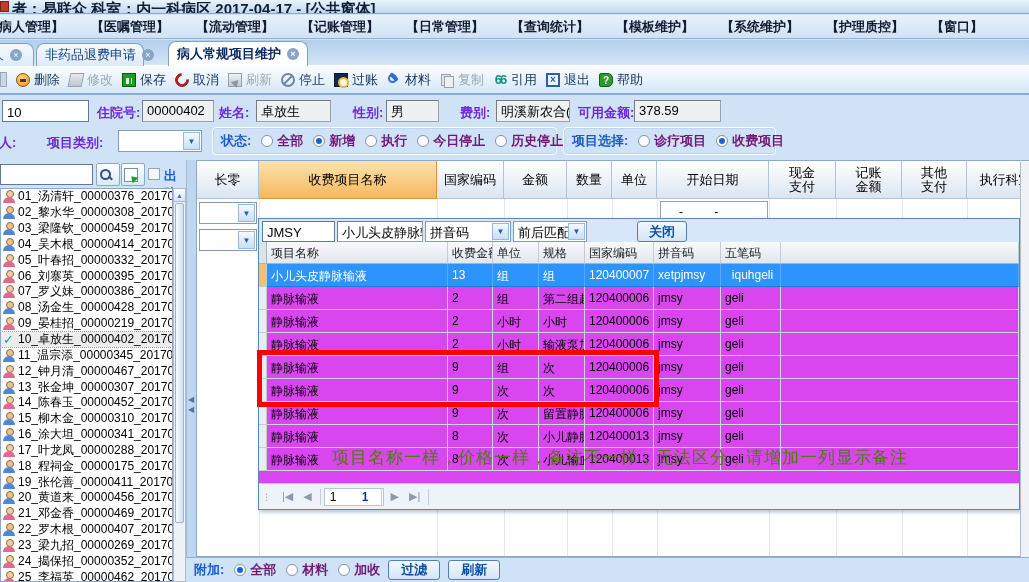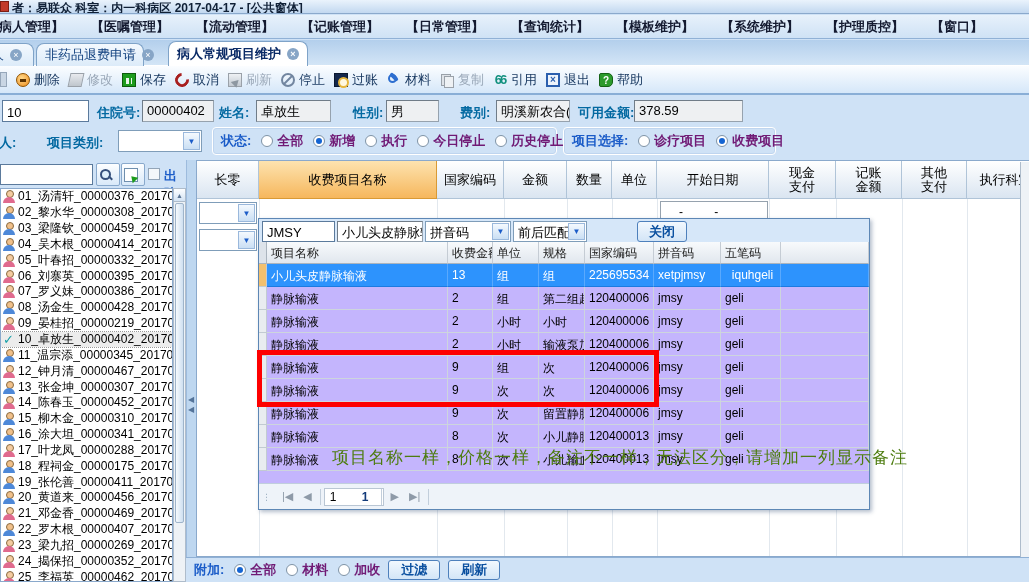--- a/index.html
+++ b/index.html
@@ -4,21 +4,21 @@
 <style>
   * { margin:0; padding:0; box-sizing:border-box; }
   html,body { background:#9db8d6; }
   body { font-family:"Liberation Sans","DejaVu Sans",sans-serif; }
   #screen { position:relative; width:1029px; height:582px; overflow:hidden;
             background:#cfe2f6; font-size:12px; color:#000; }
 
   
   #titlebar { position:absolute; left:0; top:0; width:1029px; height:14px;
     background:linear-gradient(#eaf3fc,#c2d8f0); border-bottom:1px solid #8aa9cc;
-    font-size:12px; font-weight:bold; color:#102036; white-space:nowrap; overflow:hidden; }
+    font-size:15px; font-weight:bold; color:#102036; white-space:nowrap; overflow:hidden; }
   #titlebar .txt { position:absolute; left:12px; top:0px; }
   #titlebar .appico { position:absolute; left:0; top:1px; width:9px; height:11px; background:#c23a2a; border:1px solid #7d1f14; }
 
   
   #menubar { position:absolute; left:0; top:15px; width:1029px; height:24px;
     background:linear-gradient(#e7f1fb,#cfe2f5); border-bottom:1px solid #90b1d6;
     display:flex; align-items:center; }
   #menubar .mi { font-size:13px; font-weight:600; color:#141a30; margin-right:27px; white-space:nowrap; cursor:default; }
   #menubar .mi:first-child { margin-left:-14px; }
 
@@ -66,21 +66,21 @@
   .ico.exit::after { content:"×"; }
   .ico.help { background:#2d9b2d; border:1px solid #156315; color:#fff; font-size:10px; font-weight:bold; line-height:13px; text-align:center; border-radius:2px 5px 5px 2px; }
   .ico.help::after { content:"?"; }
   .ico.mag { }
   .ico.mag::before { content:""; position:absolute; left:1px; top:1px; width:7px; height:7px; border:2px solid #35507c; border-radius:50%; background:#dff0fb; }
   .ico.mag::after { content:""; position:absolute; left:9px; top:9px; width:5px; height:2px; background:#35507c; transform:rotate(45deg); }
   .ico.goarrow { background:#fff; border:1px solid #6f8fae; }
   .ico.goarrow::after { content:""; position:absolute; left:3px; top:3px; border:4px solid transparent; border-bottom:6px solid #1d9c1d; transform:rotate(-45deg); }
 
   
-  .bluelabel { position:absolute; font-size:13px; font-weight:bold; color:#0369a1; white-space:nowrap; }
+  .bluelabel { position:absolute; font-size:13px; font-weight:bold; color:#6d28d9; white-space:nowrap; }
   .sunkbox { position:absolute; height:22px; background:#eef0f2; border:1px solid #96a2ae;
     border-top-color:#707c88; border-left-color:#707c88; font-size:13px; color:#000;
     padding:2px 3px 0 4px; white-space:nowrap; overflow:hidden; }
   .whiteinput { position:absolute; height:22px; background:#fff; border:1px solid #5b7a9c;
     font-size:13px; padding:2px 3px 0 4px; }
   .combo { position:absolute; height:22px; background:#fff; border:1px solid #7f9db9; }
   .combo .arrowbtn { position:absolute; right:1px; top:1px; bottom:1px; width:17px;
     background:linear-gradient(#f4f9fe,#cadff4); border:1px solid #9ab8dc;
     font-size:8px; color:#1b5cc8; display:flex; align-items:center; justify-content:center; }
   .combo .val { position:absolute; left:4px; top:2px; font-size:13px; white-space:nowrap; }
@@ -128,21 +128,21 @@
   #mghead { position:absolute; left:0; top:0; height:38px; width:100%; display:flex; }
   .mgh { height:38px; border-right:1px solid #b0c4d8; border-bottom:1px solid #b0c4d8;
     background:linear-gradient(#ffffff,#dae5f1); display:flex; align-items:center; justify-content:center;
     font-size:13px; color:#000; white-space:pre-line; text-align:center; line-height:14px; flex:none; }
   .mgh.highlight { background:linear-gradient(#fde3af,#f6b75d); border-right-color:#d99a35; border-bottom-color:#d99a35; }
   .mgcol-line { position:absolute; top:38px; bottom:0; width:1px; background:#e2e8ee; }
   #mg-date { position:absolute; left:463px; top:40px; width:108px; height:22px; background:#fff; border:1px solid #96a2ae; font-size:12px; padding:3px 0 0 18px; letter-spacing:14px; }
   .mgcombo { position:absolute; left:2px; width:58px; height:22px; }
 
   
-  #popup { position:absolute; left:258px; top:218px; width:612px; height:292px; background:#c4b5fd;
+  #popup { position:absolute; left:258px; top:218px; width:762px; height:292px; background:#d946ef;
     border:1px solid #5d87b5; box-shadow:2px 2px 4px rgba(40,70,110,.35); }
   #popsearch { position:absolute; left:0; top:0; width:100%; height:25px; background:#d6e7f9; border-bottom:1px solid #a9c4e2; }
   #pop-close { position:absolute; left:378px; top:2px; width:50px; height:21px; background:linear-gradient(#f2f8fe,#d3e5f7);
     border:1px solid #4e80bc; border-radius:3px; font-size:13px; font-weight:bold; color:#0b50a0; text-align:center; line-height:19px; }
   #popgrid { position:absolute; left:0; top:23px; width:100%; bottom:26px; overflow:hidden; }
   #pophead { display:flex; height:22px; }
   .pph { background:linear-gradient(#f8fafc,#e1e7ee); border-right:1px solid #c5ccd4; border-bottom:1px solid #aab4be;
     font-size:12px; color:#222; padding:3px 0 0 4px; white-space:nowrap; overflow:hidden; flex:none; }
   .ppr { display:flex; height:23px; }
   .ppc { border-right:1px solid #cdd5dd; border-bottom:1px solid #cdd5dd; font-size:12px;
@@ -263,21 +263,21 @@
   <input class="whiteinput" style="left: 2px; top: 100px; width: 87px;" id="code-input" value="10">
   <span class="bluelabel" style="left:97px;top:104px;">住院号:</span>
   <div class="sunkbox" style="left:142px;top:100px;width:72px;">00000402</div>
   <span class="bluelabel" style="left:219px;top:104px;">姓名:</span>
   <div class="sunkbox" style="left:256px;top:100px;width:75px;">卓放生</div>
   <span class="bluelabel" style="left:353px;top:104px;">性别:</span>
   <div class="sunkbox" style="left:386px;top:100px;width:53px;">男</div>
   <span class="bluelabel" style="left:460px;top:104px;">费别:</span>
   <div class="sunkbox" style="left:496px;top:100px;width:74px;">明溪新农合(</div>
   <span class="bluelabel" style="left:578px;top:104px;">可用金额:</span>
-  <div class="sunkbox" style="left:634px;top:100px;width:109px;">378.59</div>
+  <div class="sunkbox" style="left:634px;top:100px;width:87px;">378.59</div>
 
   <span class="bluelabel" style="left:-14px;top:134px;">病人:</span>
   <span class="bluelabel" style="left:47px;top:134px;">项目类别:</span>
   <div class="combo" style="left:118px;top:130px;width:84px;">
     <span class="val"></span>
     <span class="arrowbtn">▼</span>
   </div>
   <div class="groupbox" id="status-group" style="left:212px;top:127px;width:345px;">
       <span class="glabel">状态:</span>
       <span class="radio"></span>
@@ -485,21 +485,21 @@
           <div class="pph" style="width: 60px;">五笔码</div>
           <div class="pph" style="flex: 1 1 0%;"></div>
         </div>
       <div id="poprows">
           <div class="ppr sel">
             <div class="selcell"></div>
             <div class="ppc" style="width: 181px;">小儿头皮静脉输液</div>
             <div class="ppc" style="width: 45px;">13</div>
             <div class="ppc" style="width: 46px;">组</div>
             <div class="ppc" style="width: 46px;">组</div>
-            <div class="ppc" style="width: 69px;">225695534</div>
+            <div class="ppc" style="width: 69px;">120400007</div>
             <div class="ppc" style="width: 67px;">xetpjmsy</div>
             <div class="ppc" style="width: 60px; text-align: center;">iquhgeli</div>
             <div class="ppc" style="flex: 1 1 0%;"></div>
           </div>
           <div class="ppr">
             <div class="selcell"></div>
             <div class="ppc" style="width: 181px;">静脉输液</div>
             <div class="ppc" style="width: 45px;">2</div>
             <div class="ppc" style="width: 46px;">组</div>
             <div class="ppc" style="width: 46px;">第二组起/</div>

